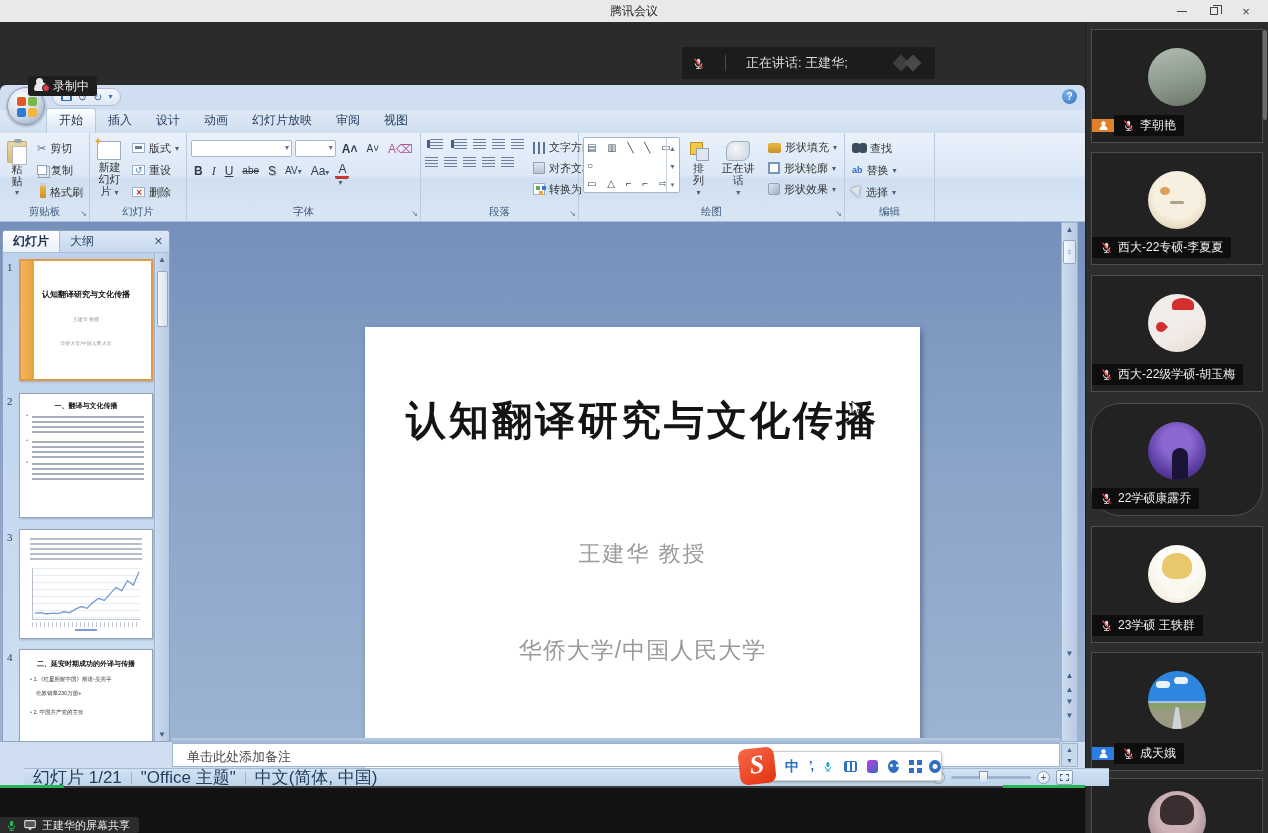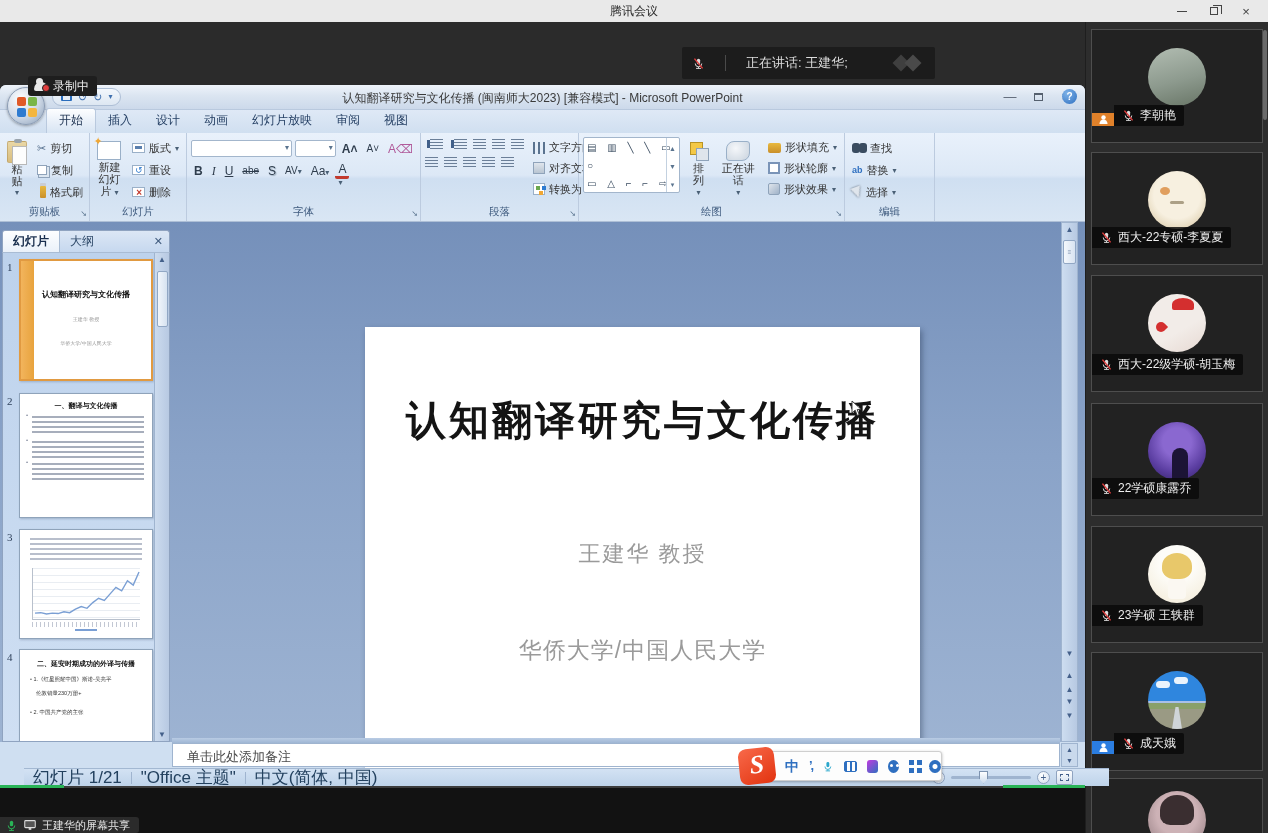--- a/index.html
+++ b/index.html
@@ -244,42 +244,42 @@
   #sg-right { left:1003px; width:82px; }
   #bottom-strip { position:absolute; left:0; top:788px; width:1085px; height:45px; background:#121212; z-index:11; }
   #share-badge { position:absolute; left:0; top:817px; height:16px; background:#2b2b2b; border-radius:0 3px 3px 0; z-index:14;
     display:flex; align-items:center; gap:5px; padding:0 9px 0 5px; color:#e8e8e8; font-size:11px; }
 
   
   #sidebar { position:absolute; left:1085px; top:22px; width:183px; height:811px; background:#2d2d2d; border-left:1px solid #1e1e1e; }
   #sidebar-scroll { position:absolute; right:1px; top:8px; width:4px; height:90px; background:#6a6a6a; border-radius:2px; }
   .tile { position:absolute; left:5px; width:172px; background:#222; border:1px solid #4e4e4e; }
   .t1 { top:7px; height:114px; } .t2 { top:130px; height:113px; } .t3 { top:253px; height:117px; }
-  .t4 { top:381px; height:113px; } .t5 { top:504px; height:117px; } .t6 { top:630px; height:119px; }
+  .t4 { top:381px; height:113px;border-radius:29px; } .t5 { top:504px; height:117px; } .t6 { top:630px; height:119px; }
   .t7 { top:756px; height:70px; }
   .avatar { position:absolute; left:50%; transform:translateX(-50%); top:18px; width:58px; height:58px; border-radius:50%; overflow:hidden; }
   .t7 .avatar { top:12px; }
   .av1 { background:linear-gradient(165deg,#b2bdb2 0%,#8d9a8e 55%,#687566 100%); }
   .av2 { background:radial-gradient(circle at 50% 42%,#f7f0e0 0 52%,#e2d4b6 80%,#cdbd97 100%); position:relative; }
   .av2:before { content:""; position:absolute; left:12px; top:16px; width:10px; height:8px; background:#d98a3c; border-radius:50%; opacity:.8; }
   .av2:after { content:""; position:absolute; left:22px; top:30px; width:14px; height:3px; background:#7a6a4a; border-radius:2px; opacity:.6; }
   .av3 { background:linear-gradient(150deg,#f2ece8 0 60%,#e6d9d2 100%); position:relative; }
   .av3:before { content:""; position:absolute; left:24px; top:4px; width:22px; height:12px; background:#d42f2f; border-radius:50% 50% 2px 2px; }
   .av3:after { content:""; position:absolute; left:8px; top:28px; width:10px; height:10px; background:#d42f2f; border-radius:50% 0 50% 50%; transform:rotate(45deg); }
   .av4 { background:radial-gradient(circle at 50% 35%,#8a68d0 0 30%,#5a3da0 65%,#2e1f60 100%); position:relative; }
   .av4:before { content:""; position:absolute; left:24px; top:26px; width:16px; height:32px; background:#1c1436; border-radius:8px 8px 0 0; }
   .av5 { background:radial-gradient(circle at 50% 30%,#fdfcf8 0 35%,#f2ead6 100%); position:relative; }
   .av5:before { content:""; position:absolute; left:14px; top:8px; width:30px; height:26px; background:#e8c86a; border-radius:50% 50% 40% 40%; }
   .av5:after { content:""; position:absolute; left:20px; top:34px; width:18px; height:20px; background:#fbf8f2; border-radius:4px; }
   .av6 { background:linear-gradient(#2f86de 0 52%,#a9c0e8 52% 56%,#8aa06a 56% 66%,#9a9a84 66% 100%); position:relative; }
   .av6:before { content:""; position:absolute; left:24px; top:36px; width:10px; height:22px; background:#cfd4d8; clip-path:polygon(35% 0,65% 0,100% 100%,0 100%); }
   .av6:after { content:""; position:absolute; left:8px; top:10px; width:14px; height:7px; background:#fff; border-radius:6px; box-shadow:18px -4px 0 #fff; opacity:.9; }
   .av7 { background:radial-gradient(circle at 50% 40%,#cdb2b6 0 45%,#8a7478 100%); position:relative; }
   .av7:before { content:""; position:absolute; left:12px; top:4px; width:34px; height:30px; background:#3a2e30; border-radius:50% 50% 30% 30%; }
-  .tile-footer { position:absolute; left:0; bottom:16px; display:flex; align-items:flex-end;margin-top:28px; }
+  .tile-footer { position:absolute; left:0; bottom:6px; display:flex; align-items:center;margin-top:28px; }
   .role-badge { width:22px; display:flex; align-items:center; justify-content:center; }
   .rb-orange { background:#e0812a; } .rb-blue { background:#2b7de0; }
   .name-pill { display:flex; align-items:center; gap:5px; background:rgba(8,8,8,.82); height:21px; padding:0 8px; border-radius:0 2px 2px 0; }
   .pname { color:#eee; font-size:12px; white-space:nowrap; }
 
   .micico { width:13px; height:14px; }
 </style>
 </head>
 <body>
 
@@ -336,28 +336,20 @@
     <span class="sep"></span>
     <span>正在讲话: 王建华;</span>
     <span class="logo-diamonds">
         <i></i>
         <i></i>
       </span>
   </div>
 
   <div id="ppt">
 
-    <div id="ppt-titlebar">
-      <span id="ppt-title">认知翻译研究与文化传播 (闽南师大2023) [兼容模式] - Microsoft PowerPoint</span>
-      <div id="ppt-controls">
-        <span class="pc-btn">—</span>
-        <span class="pc-btn"><i class="gl-box"></i></span>
-        <span class="pc-btn">×</span>
-      </div>
-    </div>
     <div id="qat">
       <span class="qat-btn"><i class="ico-save"></i></span>
       <span class="qat-btn">↺</span>
       <span class="qat-btn">↻</span>
       <span class="qat-btn" style="font-size:8px">▾</span>
     </div>
     <div id="office-orb">
       <i class="sq r"></i>
         <i class="sq g"></i>
         <i class="sq b"></i>

